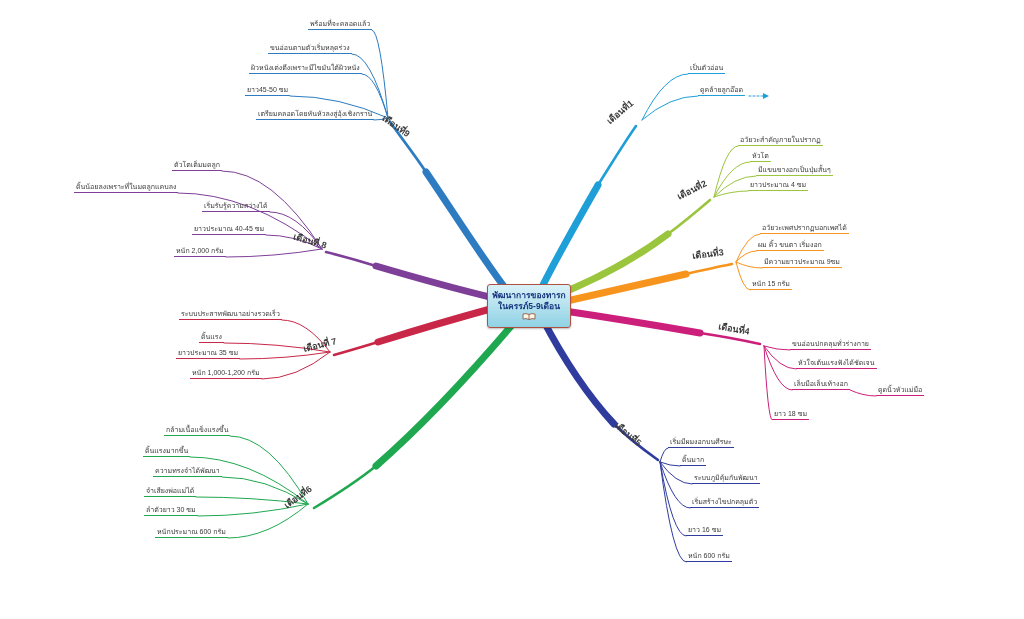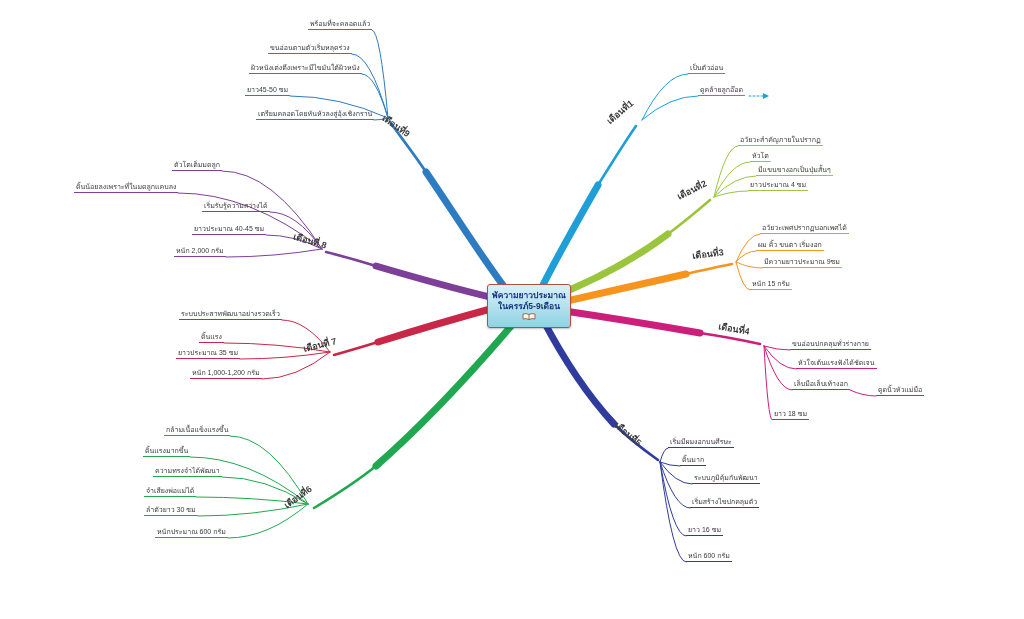--- a/index.html
+++ b/index.html
@@ -87,21 +87,21 @@
       <path d="M508,292 C478,252 452,210 426,172" stroke="#2d7bc0" stroke-width="7" fill="none" stroke-linecap="round"></path>
       <path d="M426,172 C414,154 400,136 390,122" stroke="#2d7bc0" stroke-width="2.6" fill="none" stroke-linecap="round"></path>
       <path d="M388,118 Q380,30 372,30" stroke="#2d7bc0" stroke-width="1" fill="none" stroke-linecap="round"></path>
       <path d="M388,118 Q370,54 352,54" stroke="#2d7bc0" stroke-width="1" fill="none" stroke-linecap="round"></path>
       <path d="M388,118 Q375,74 362,74" stroke="#2d7bc0" stroke-width="1" fill="none" stroke-linecap="round"></path>
       <path d="M388,118 Q339,96 290,96" stroke="#2d7bc0" stroke-width="1" fill="none" stroke-linecap="round"></path>
       <path d="M388,118 Q381,120 374,120" stroke="#2d7bc0" stroke-width="1" fill="none" stroke-linecap="round"></path>
     </svg>
 
   <div class="center-box">
-    <div class="center-line">พัความยาวประมาณ</div>
+    <div class="center-line">พัฒนาการของทารก</div>
     <div class="center-line">ในครรภ์5-9เดือน</div>
     <svg class="book-icon" width="14" height="8" viewBox="0 0 14 8">
       <path d="M1,1 Q4,0 7,1.5 Q10,0 13,1 L13,6 Q10,5 7,6.5 Q4,5 1,6 Z" fill="#fdf6e3" stroke="#8a4a3a" stroke-width="0.8"></path>
       <line x1="7" y1="1.5" x2="7" y2="6.5" stroke="#8a4a3a" stroke-width="0.8"></line>
     </svg>
   </div>
 <div class="month-label" style="left: 620px; top: 112px; transform: translate(-50%, -50%) rotate(-40deg);">เดือนที่1</div>
     <div class="leaf" style="border-bottom-color: rgb(30, 159, 216); left: 688px; top: 63px;">เป็นตัวอ่อน</div>
     <div class="leaf" style="border-bottom-color: rgb(30, 159, 216); left: 698px; top: 85px;">ดูคล้ายลูกอ๊อด</div>
     <div class="month-label" style="left: 692px; top: 190px; transform: translate(-50%, -50%) rotate(-27deg);">เดือนที่2</div>

